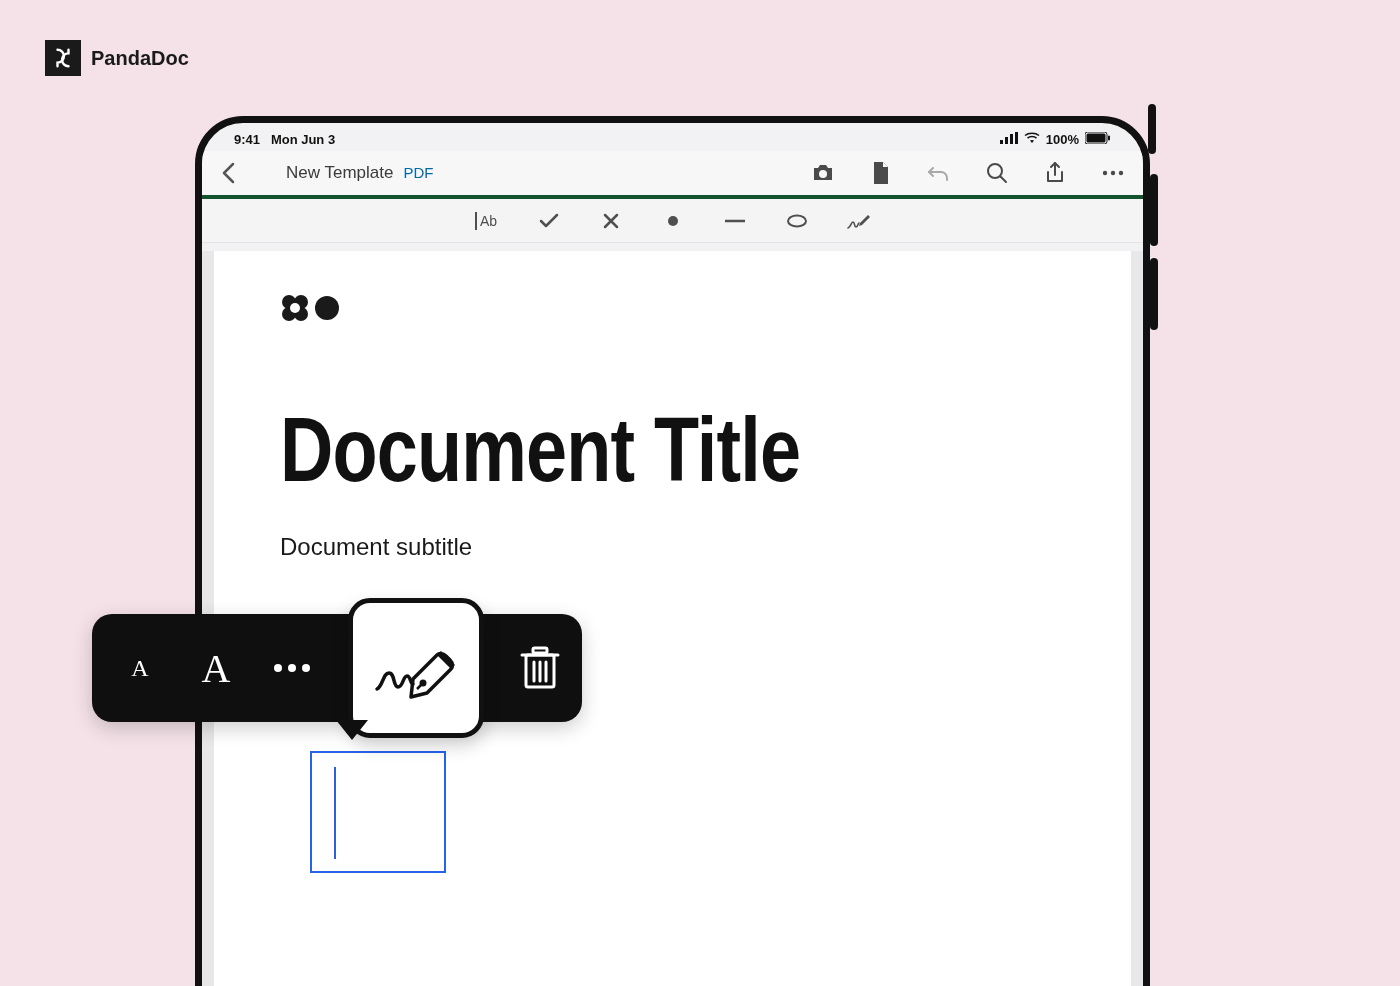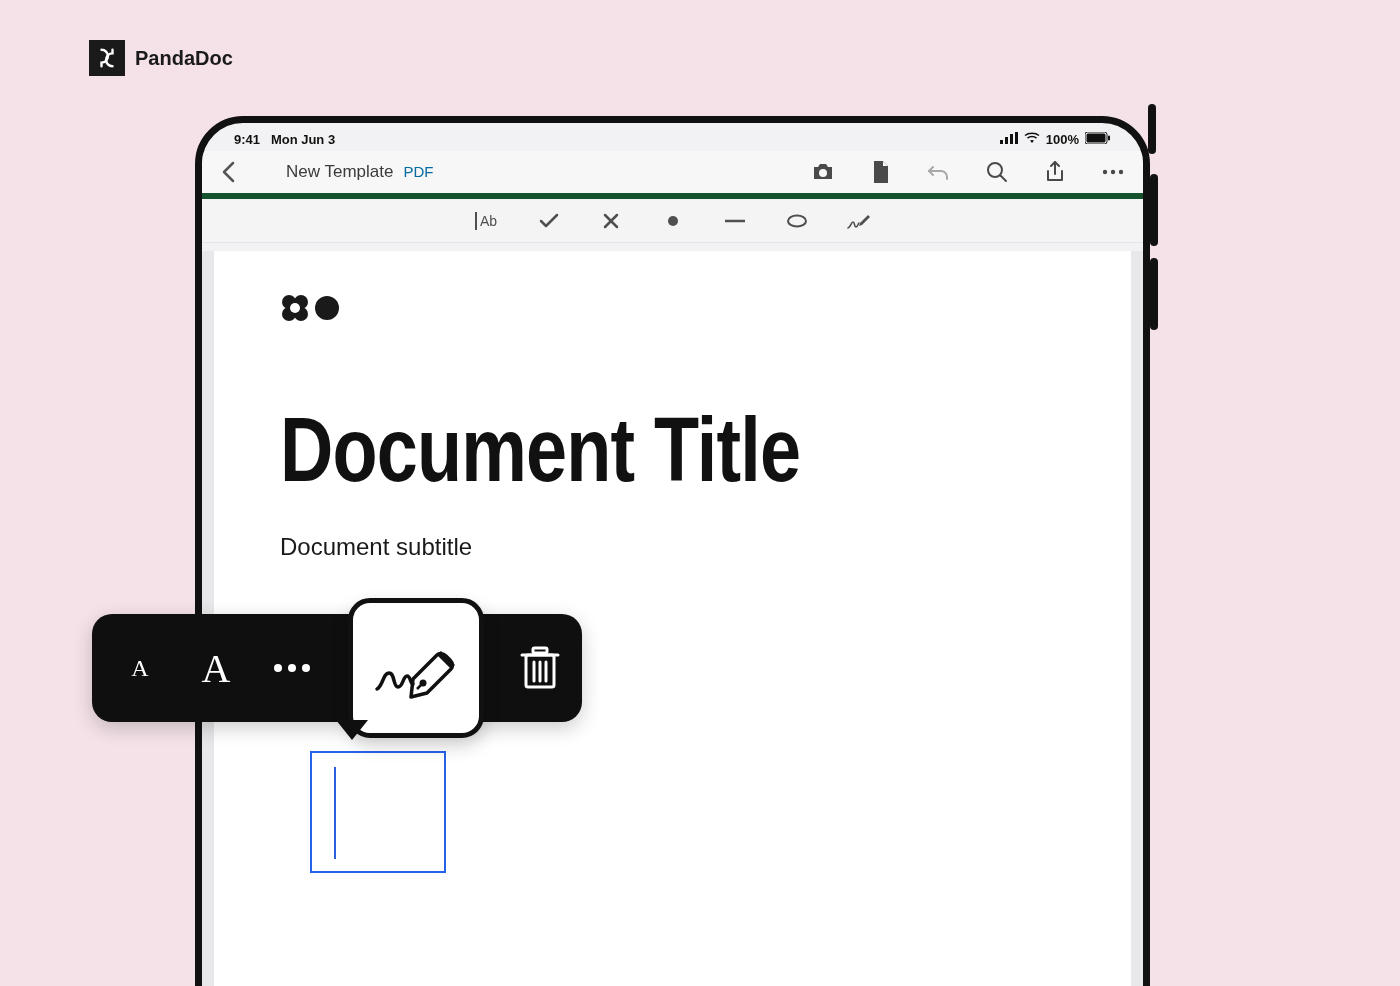--- a/index.html
+++ b/index.html
@@ -13,21 +13,20 @@
   }
 
   
   .brand {
     position: absolute;
     top: 40px;
     left: 45px;
     display: flex;
     align-items: center;
     gap: 10px;
-    margin-left: 44px;
   }
   .brand-mark {
     width: 36px;
     height: 36px;
     background: #1a1a1a;
     display: flex;
     align-items: center;
     justify-content: center;
   }
   .brand-name {
@@ -69,21 +68,21 @@
     font-weight: 600;
     color: #111;
   }
   .status-right { display: flex; align-items: flex-start; gap: 6px; }
   .status-right svg { display: block; }
 
   
   .navbar {
     height: 48px;
     background: #f7f7f8;
-    border-bottom: 6px solid #14532d;
+    border-bottom: 4px solid #14532d;
     display: flex;
     align-items: center;
     padding: 0 10px 0 6px;
     gap: 18px;
   }
   .navbar .back { width: 40px; display:flex; justify-content:center; color:#4a4a4a; }
   .navbar .title-wrap { display:flex; align-items:baseline; gap:10px; margin-left: 20px; }
   .navbar .title { font-size: 17px; color:#3b3b3b; }
   .navbar .subtitle { font-size: 15px; color:#0369a1; }
   .navbar .spacer { flex: 1; }

